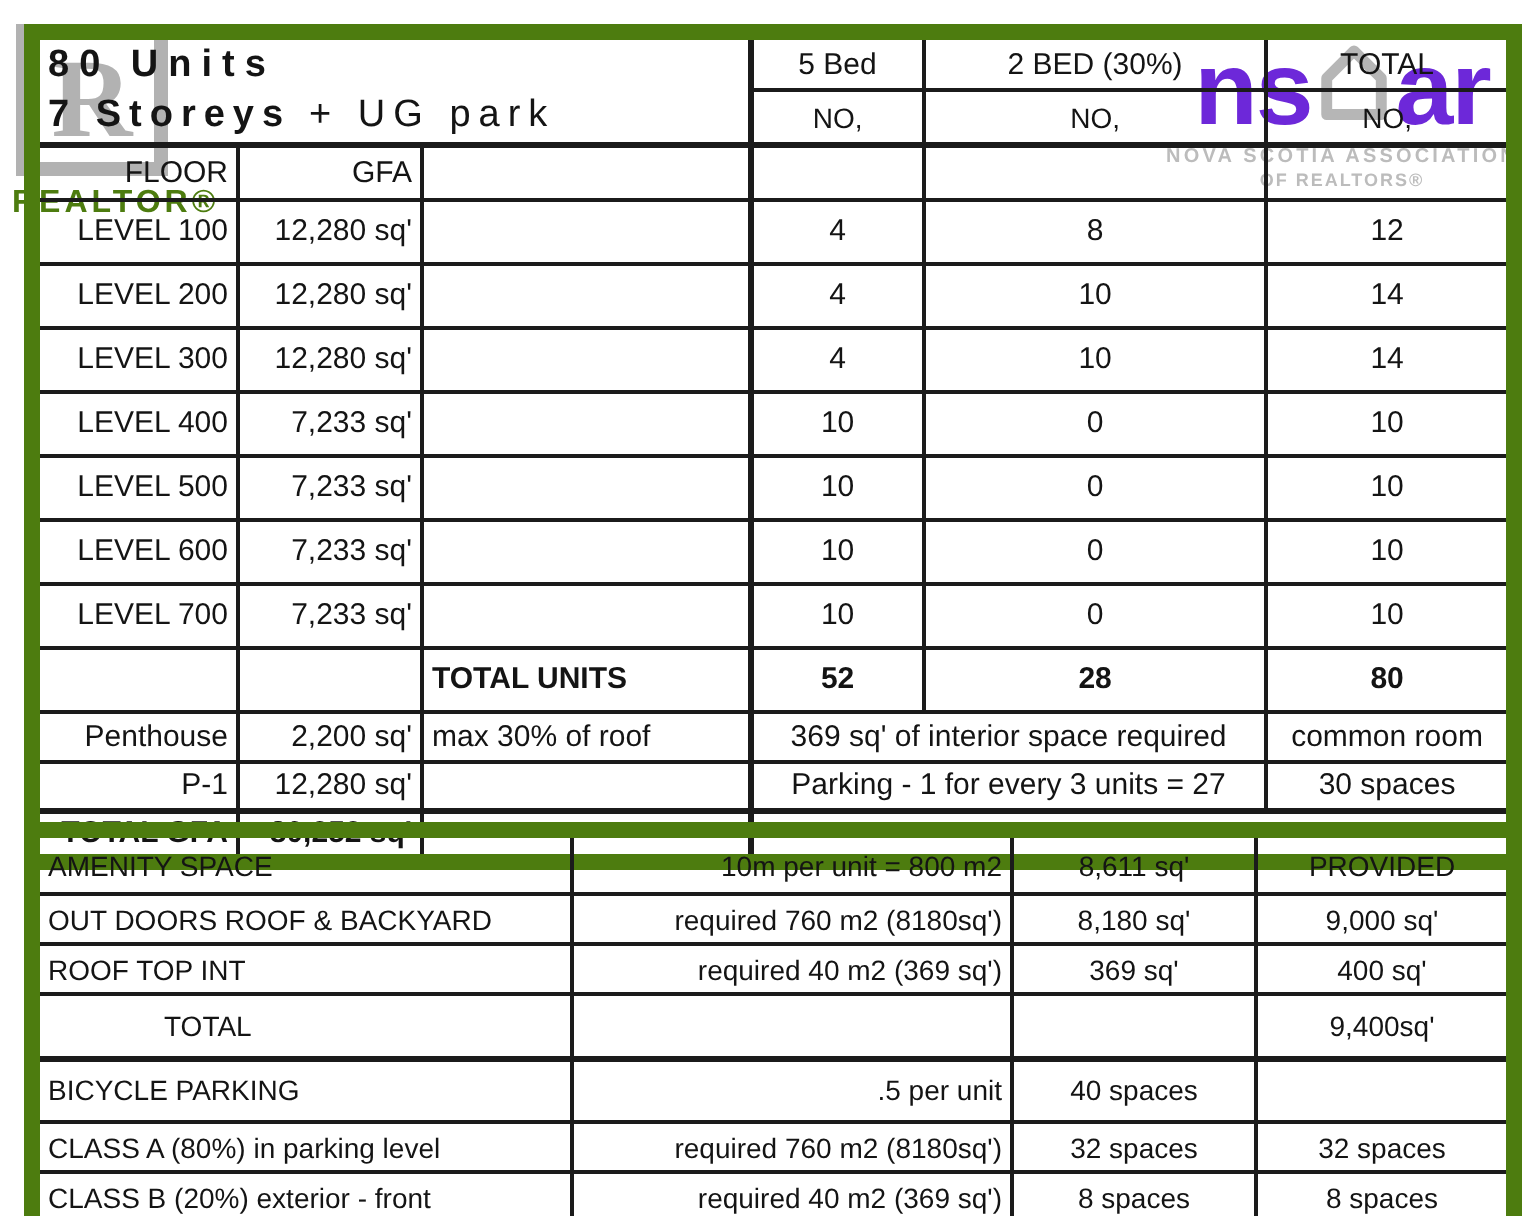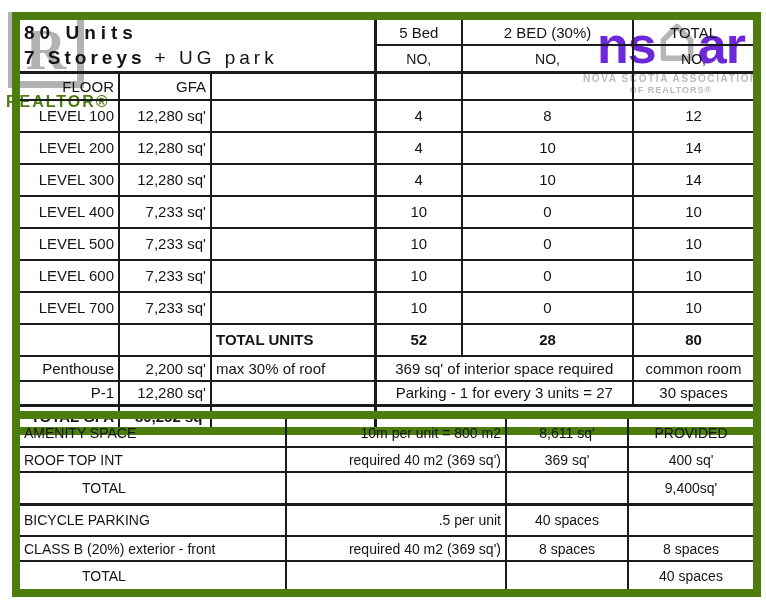--- a/index.html
+++ b/index.html
@@ -240,38 +240,50 @@
         <col style="width:129px">
     </colgroup>
     <tbody>
         <tr class="h24">
       <td class="a-label">AMENITY SPACE</td>
       <td class="a-req">10m per unit = 800 m2</td>
       <td class="num">8,611 sq'</td>
       <td class="num">PROVIDED</td>
     </tr>
     <tr class="h25">
+      <td class="a-label">OUT DOORS ROOF &amp; BACKYARD</td>
+      <td class="a-req">required 760 m2 (8180sq')</td>
+      <td class="num">8,180 sq'</td>
+      <td class="num">9,000 sq'</td>
+    </tr>
+    <tr class="h25">
       <td class="a-label">ROOF TOP INT</td>
       <td class="a-req">required 40 m2 (369 sq')</td>
       <td class="num">369 sq'</td>
       <td class="num">400 sq'</td>
     </tr>
     <tr class="h24">
       <td class="a-label indent">TOTAL</td>
       <td class="a-req"></td>
       <td class="num"></td>
       <td class="num">9,400sq'</td>
     </tr>
     <tr class="h24 sepTop">
       <td class="a-label">BICYCLE PARKING</td>
       <td class="a-req">.5 per unit</td>
       <td class="num">40 spaces</td>
       <td class="num"></td>
     </tr>
     <tr class="h25">
+      <td class="a-label">CLASS A  (80%)   in parking level</td>
+      <td class="a-req">required 760 m2 (8180sq')</td>
+      <td class="num">32 spaces</td>
+      <td class="num">32 spaces</td>
+    </tr>
+    <tr class="h25">
       <td class="a-label">CLASS B  (20%)  exterior - front</td>
       <td class="a-req">required 40 m2 (369 sq')</td>
       <td class="num">8 spaces</td>
       <td class="num">8 spaces</td>
     </tr>
     <tr class="h24">
       <td class="a-label indent">TOTAL</td>
       <td class="a-req"></td>
       <td class="num"></td>
       <td class="num">40 spaces</td>

